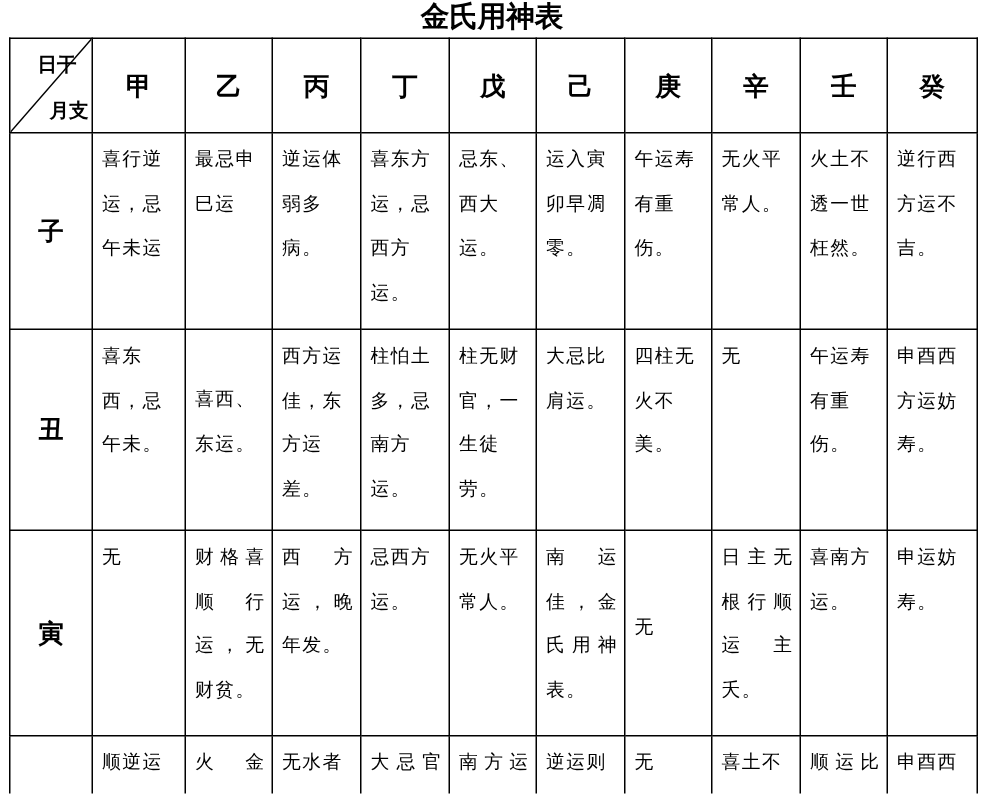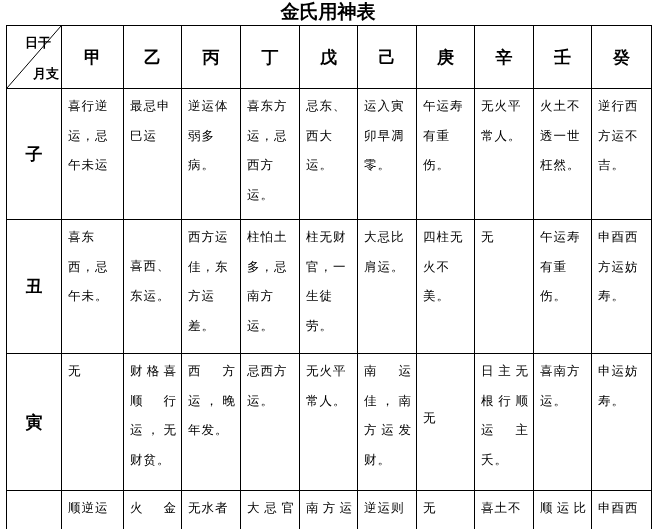--- a/index.html
+++ b/index.html
@@ -92,21 +92,21 @@
     <td class="cell">申酉西方运妨寿。</td>
   </tr>
 
   <tr class="r3">
     <td class="rowhead">寅</td>
     <td class="cell">无</td>
     <td class="cell spread">财格喜顺行运，无财贫。</td>
     <td class="cell spread">西方运，晚年发。</td>
     <td class="cell">忌西方运。</td>
     <td class="cell">无火平常人。</td>
-    <td class="cell spread">南运佳，南方运发财。</td>
+    <td class="cell spread">南运佳，金氏用神表。</td>
     <td class="cell" style="vertical-align:middle">无</td>
     <td class="cell spread">日主无根行顺运主夭。</td>
     <td class="cell">喜南方运。</td>
     <td class="cell">申运妨寿。</td>
   </tr>
 
   <tr class="r4">
     <td class="rowhead">卯</td>
     <td class="cell">顺逆运皆不喜申酉。</td>
     <td class="cell spread">火金运，白手成家。</td>

